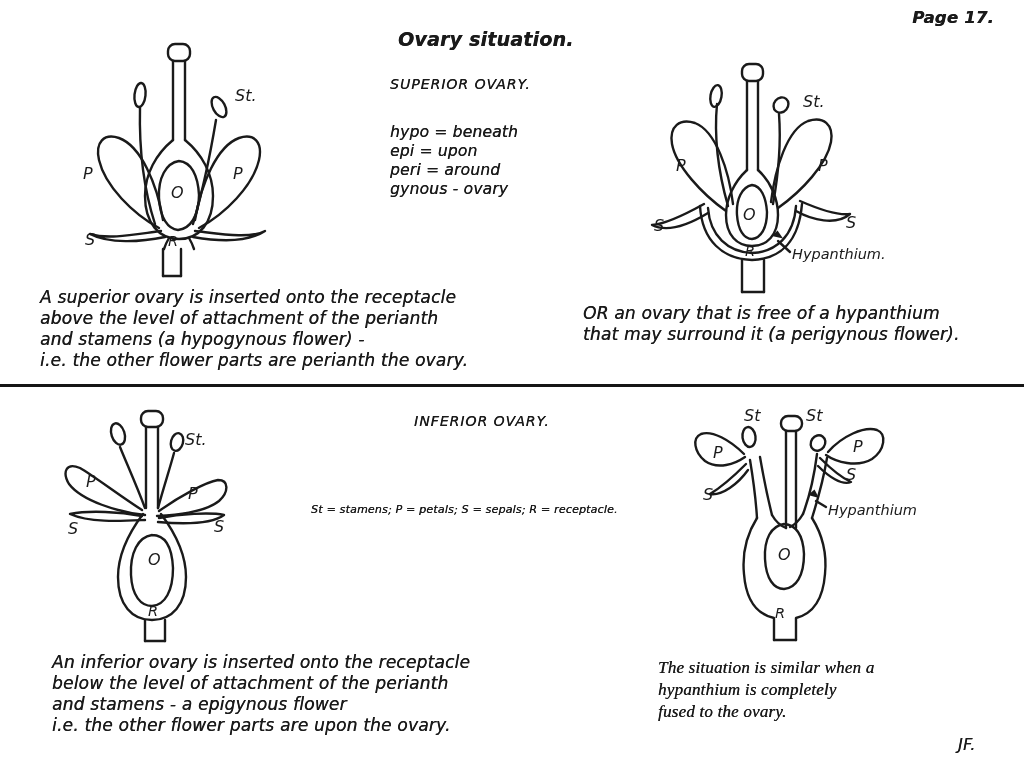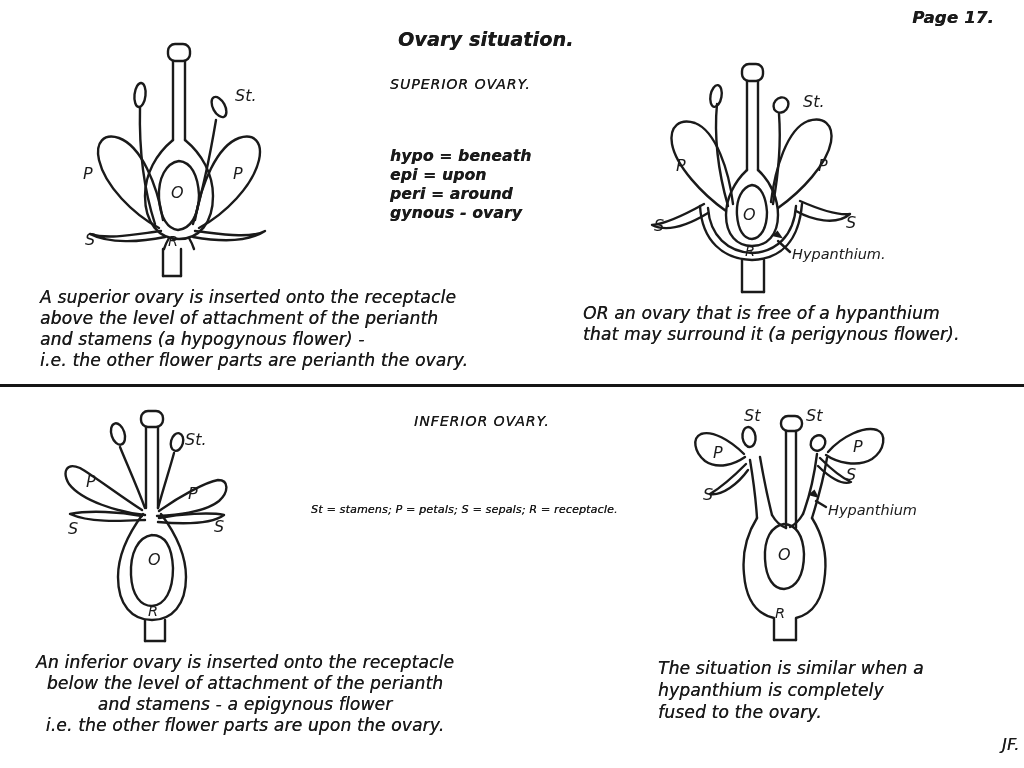--- a/index.html
+++ b/index.html
@@ -29,21 +29,21 @@
 </style>
 </head>
 <body>
 
 <div class="abs hand pagenum" style="top:8px;right:30px;">Page 17.</div>
 
 <div class="abs hand title" style="left:398px;top:28px;">Ovary situation.</div>
 
 <div class="abs hand heading" style="left:390px;top:76px;">SUPERIOR OVARY.</div>
 
-<div class="abs hand small" style="left:390px;top:147px;font-weight:bold;">hypo = beneath
+<div class="abs hand small" style="left:390px;top:123px;">hypo = beneath
 epi = upon
 peri = around
 gynous - ovary</div>
 
 <svg class="abs" style="left:55px;top:32px;" width="230" height="252" viewBox="0 0 230 252">
   <rect x="113" y="12" width="22" height="17" rx="7"></rect>
   <path d="M118,29 V108"></path>
   <path d="M130,29 V108"></path>
   <path d="M118,108 C101,122 90,142 90,164 C90,191 104,207 124,207 C144,207 158,191 158,164 C158,142 147,122 130,108"></path>
   <path d="M124,129 C111,131 103,146 104,166 C105,186 113,197 123,198 C135,197 144,184 144,163 C143,143 136,130 124,129"></path>
@@ -132,21 +132,21 @@
   <text x="162" y="130">S</text>
   <path d="M91,112 C76,132 66,153 66,175 C66,203 80,218 100,218 C120,218 134,203 134,175 C134,153 124,132 109,112"></path>
   <path d="M100,133 C86,135 78,151 79,173 C80,194 89,204 100,204 C113,203 121,189 121,166 C120,145 113,133 100,133"></path>
   <text x="96" y="163">O</text>
   <text x="96" y="214" class="sm">R</text>
   <path d="M93,218 V239"></path>
   <path d="M113,218 V239"></path>
   <path d="M93,239 H113"></path>
 </svg>
 
-<div class="abs hand cap" style="left:36px;top:652px;text-align:center;">An inferior ovary is inserted onto the receptacle
+<div class="abs hand cap" style="left:52px;top:652px;">An inferior ovary is inserted onto the receptacle
 below the level of attachment of the perianth
 and stamens - a epigynous flower
 i.e. the other flower parts are upon the ovary.</div>
 
 <svg class="abs" style="left:688px;top:402px;" width="242" height="252" viewBox="0 0 242 252">
   <rect x="93" y="14" width="21" height="15" rx="7"></rect>
   <path d="M98,29 V126"></path>
   <path d="M108,29 V126"></path>
   <path d="M62,58 C66,82 68,100 69,116"></path>
   <path d="M72,55 C76,78 80,97 84,113"></path>
@@ -170,17 +170,17 @@
   <text x="165" y="50">P</text>
   <path d="M58,62 C46,74 32,86 22,92 C34,94 50,82 60,68"></path>
   <path d="M132,56 C142,66 154,76 163,80 C154,84 140,74 130,64"></path>
   <text x="15" y="98">S</text>
   <text x="158" y="78">S</text>
   <path d="M138,105 L128,99"></path>
   <path class="fillhead" d="M120,93 l11,3 l-4.5,-8.5 z"></path>
   <text x="140" y="113" class="sm">Hypanthium</text>
 </svg>
 
-<div class="abs hand cap" style="left:658px;top:657px;line-height:22px;">The situation is similar when a
+<div class="abs hand cap" style="left:658px;top:657px;line-height:22px;font-family:Liberation Serif, serif;">The situation is similar when a
 hypanthium is completely
 fused to the ovary.</div>
 
-<div class="abs hand" style="left:958px;top:735px;font-size:16px;margin-left:44px;">JF.</div>
+<div class="abs hand" style="left:958px;top:735px;font-size:16px;">JF.</div>
 
 </body></html>

